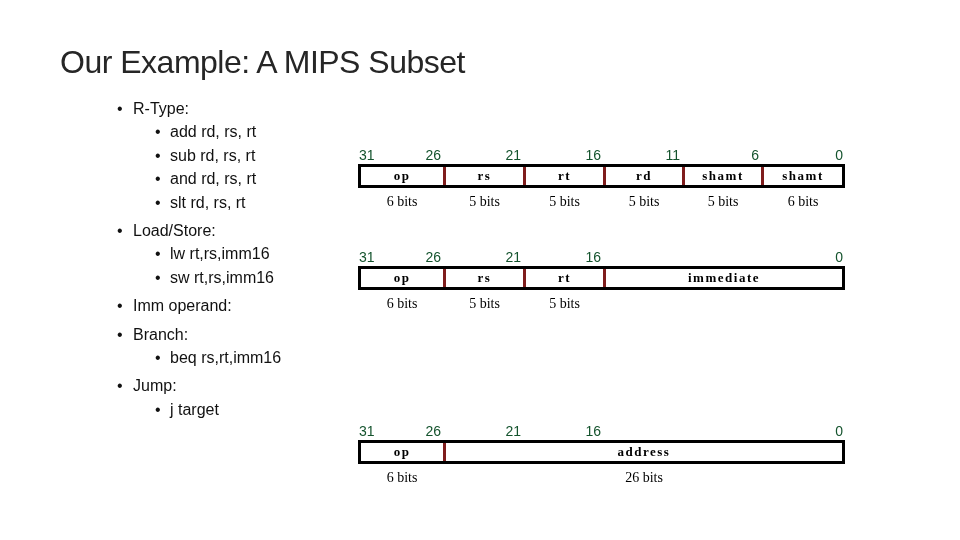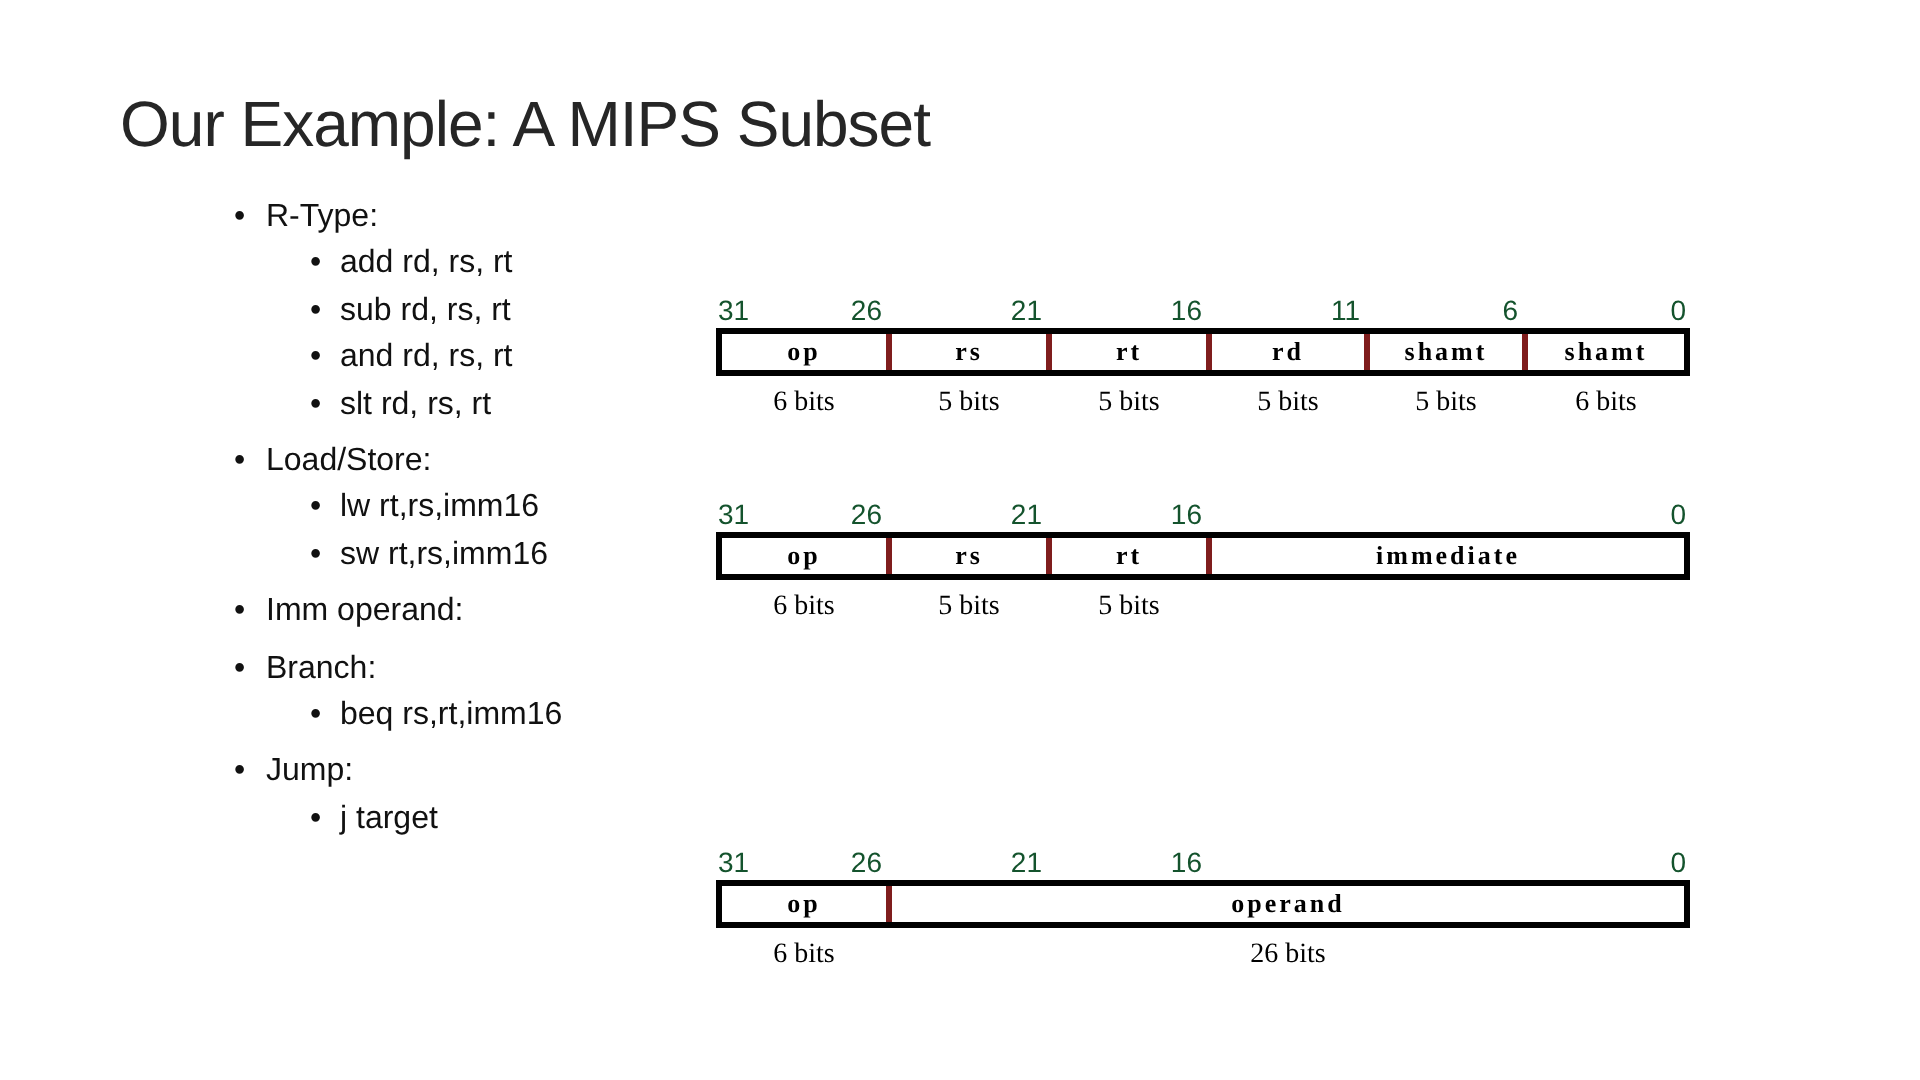--- a/index.html
+++ b/index.html
@@ -122,20 +122,20 @@
   <div class="diagram" style="top: 424px; left: 358px; width: 487px;">
     <div class="bitnums">
         <span style="left: 1px;">31</span>
         <span style="right: 404px;">26</span>
         <span style="right: 324px;">21</span>
         <span style="right: 244px;">16</span>
         <span style="right: 2px;">0</span>
       </div>
     <div class="fieldrow">
         <div class="fieldcell" style="width: 82px;">op</div>
-        <div class="fieldcell sep" style="width: 399px;">operand</div>
+        <div class="fieldcell sep" style="width: 399px;">address</div>
       </div>
     <div class="caprow">
         <div class="capcell" style="width: 82px;">6 bits</div>
         <div class="capcell sep" style="width: 399px;">26 bits</div>
       </div>
   </div>
 </div>
 
 </body></html>

